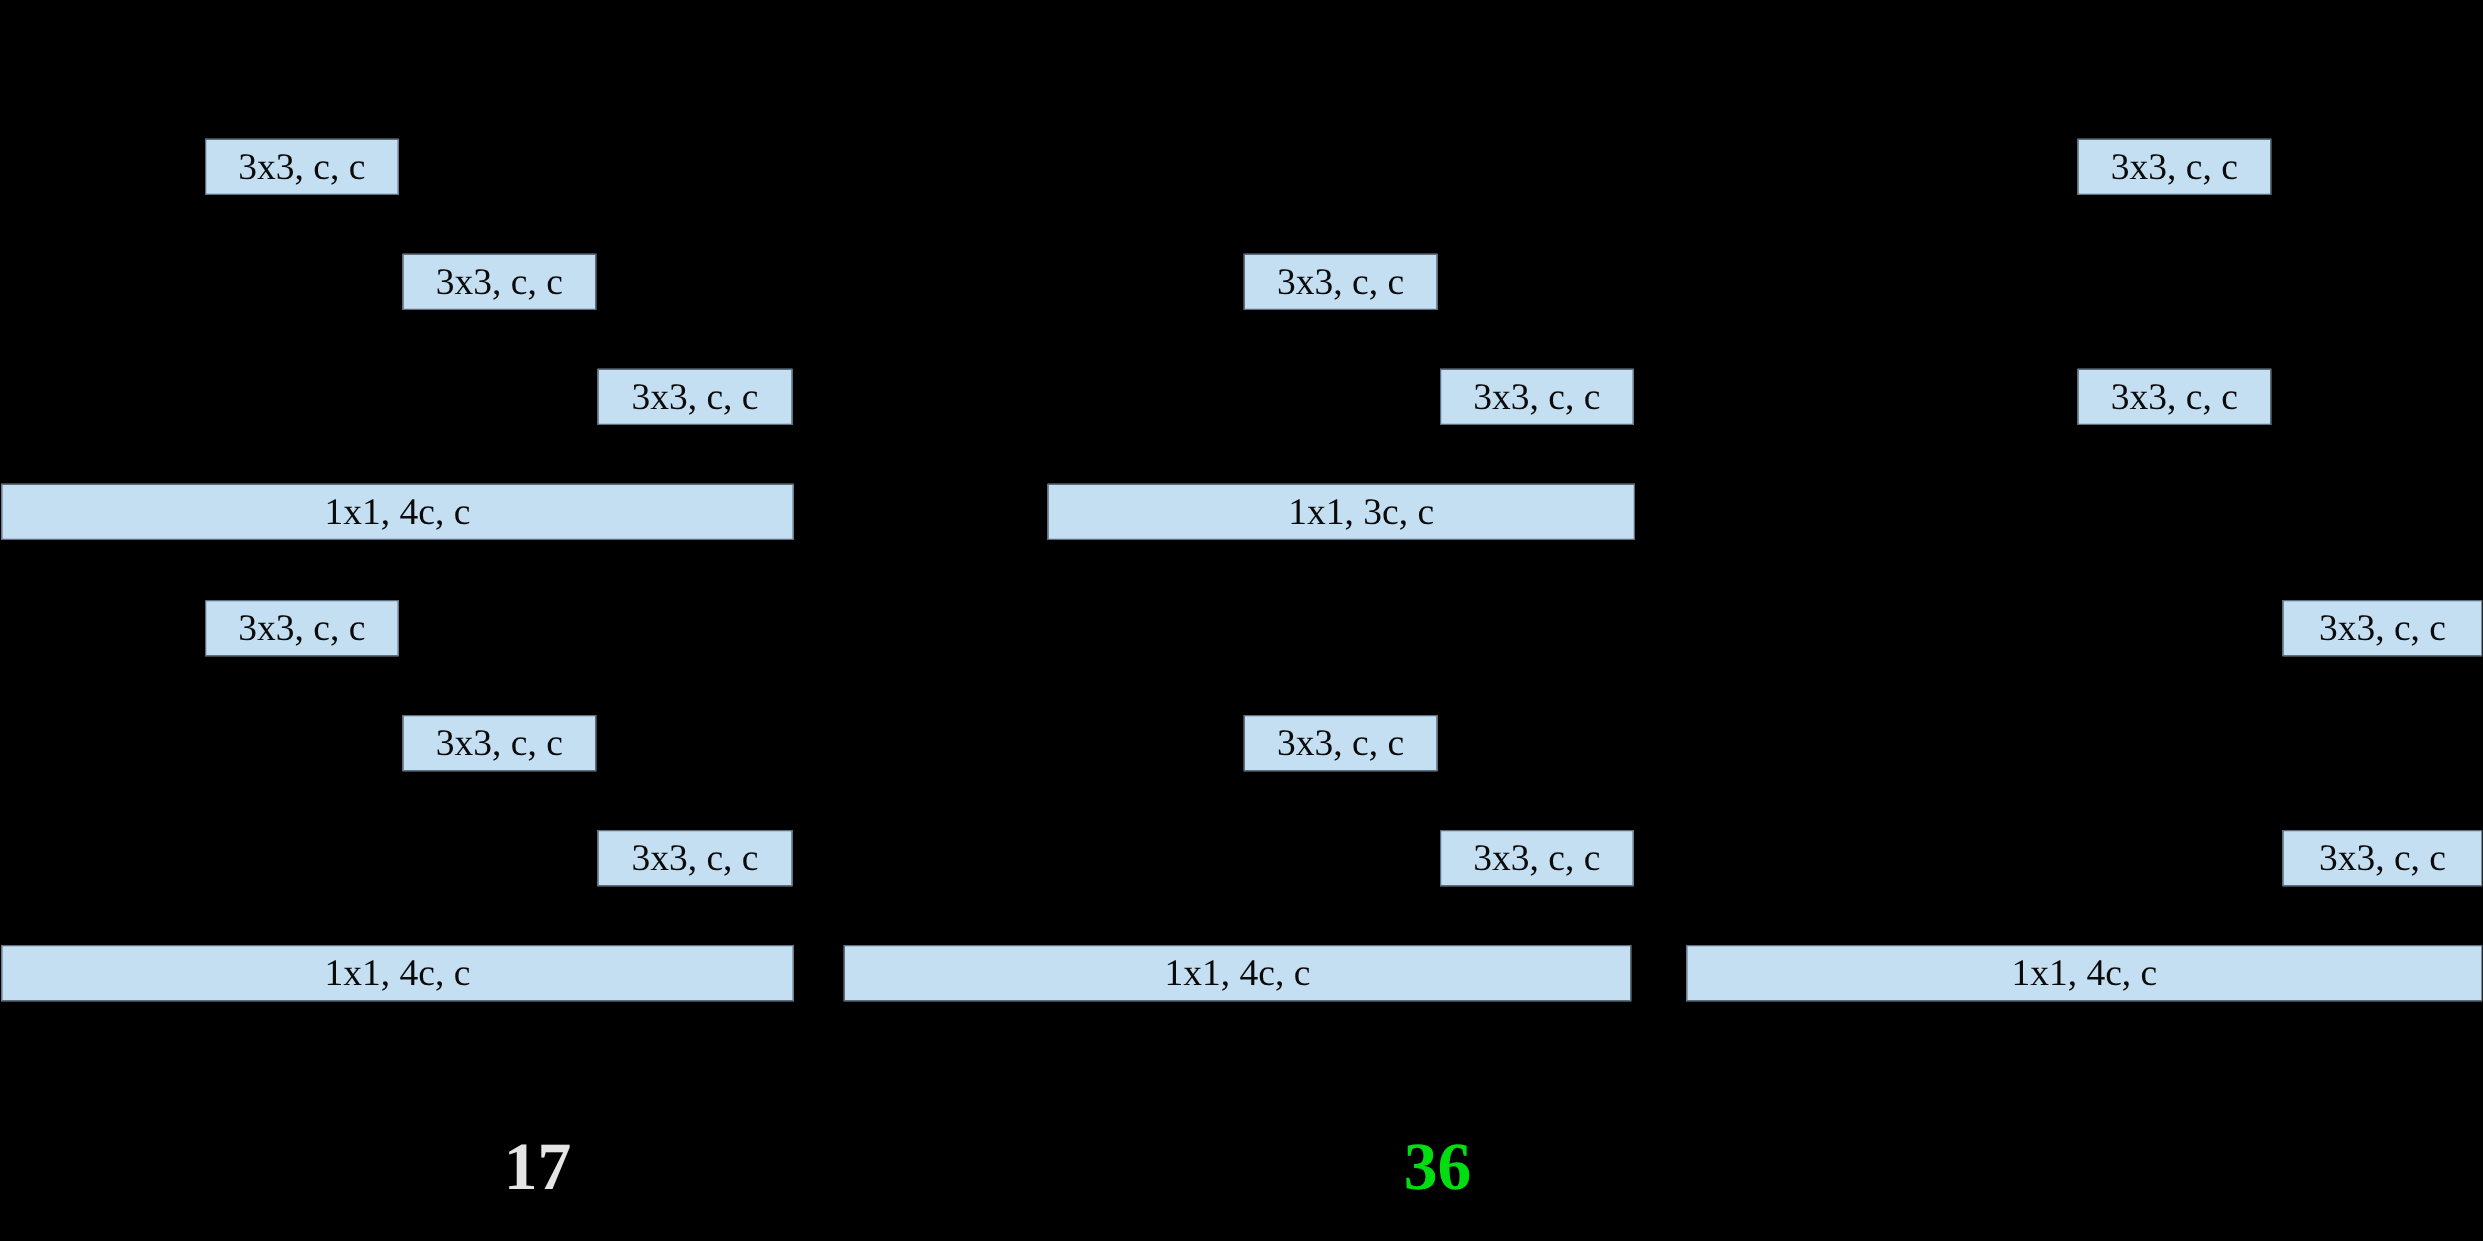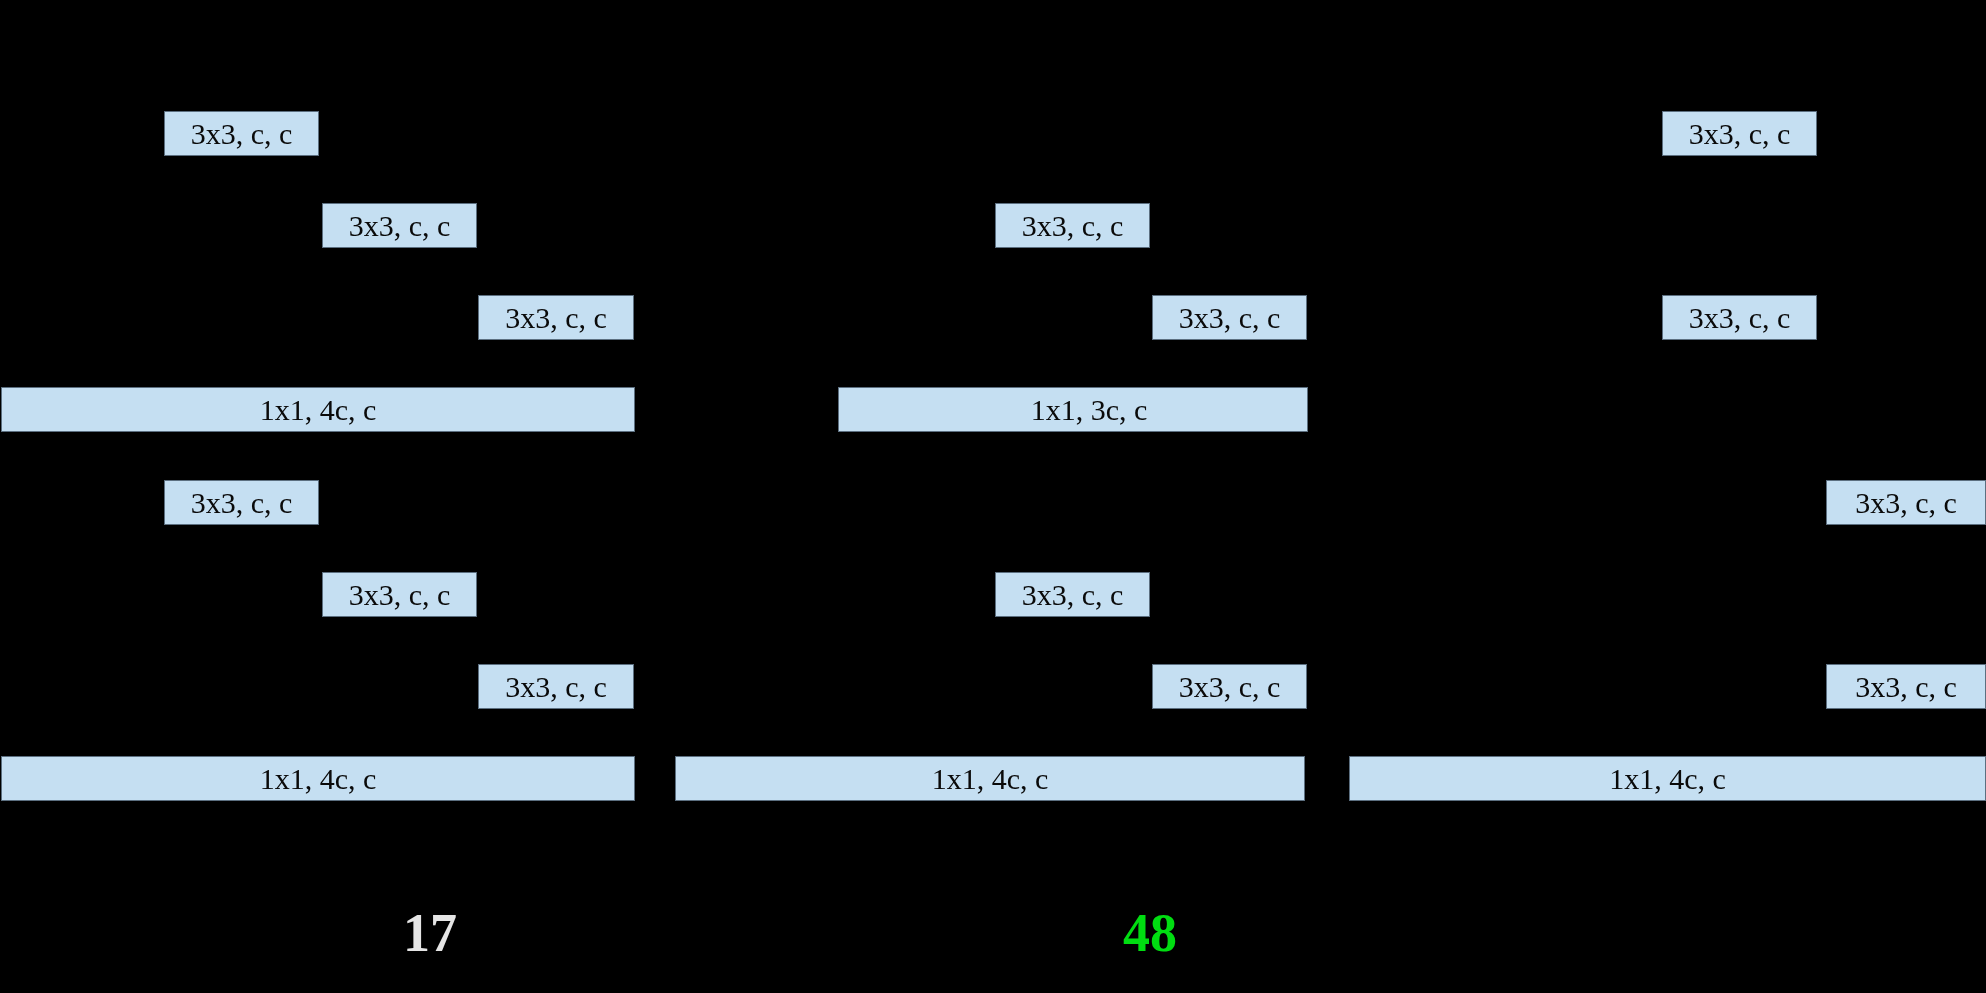--- a/index.html
+++ b/index.html
@@ -46,21 +46,21 @@
       <div class="box" style="left: 1px; top: 756px; width: 634px; height: 45px; background: rgb(197, 223, 242); border: 1px solid rgb(92, 111, 128); color: rgb(10, 10, 10);">1x1, 4c, c</div>
       <div class="rf-label" style="left: 430px; top: 906px; color: #e5e5e5;">17</div>
     </div>
     <div class="diagram-group">
       <div class="box" style="left: 995px; top: 203px; width: 155px; height: 45px; background: rgb(197, 223, 242); border: 1px solid rgb(92, 111, 128); color: rgb(10, 10, 10);">3x3, c, c</div>
       <div class="box" style="left: 1152px; top: 295px; width: 155px; height: 45px; background: rgb(197, 223, 242); border: 1px solid rgb(92, 111, 128); color: rgb(10, 10, 10);">3x3, c, c</div>
       <div class="box" style="left: 838px; top: 387px; width: 470px; height: 45px; background: rgb(197, 223, 242); border: 1px solid rgb(92, 111, 128); color: rgb(10, 10, 10); padding-left: 32px;">1x1, 3c, c</div>
       <div class="box" style="left: 995px; top: 572px; width: 155px; height: 45px; background: rgb(197, 223, 242); border: 1px solid rgb(92, 111, 128); color: rgb(10, 10, 10);">3x3, c, c</div>
       <div class="box" style="left: 1152px; top: 664px; width: 155px; height: 45px; background: rgb(197, 223, 242); border: 1px solid rgb(92, 111, 128); color: rgb(10, 10, 10);">3x3, c, c</div>
       <div class="box" style="left: 675px; top: 756px; width: 630px; height: 45px; background: rgb(197, 223, 242); border: 1px solid rgb(92, 111, 128); color: rgb(10, 10, 10);">1x1, 4c, c</div>
-      <div class="rf-label" style="left: 1150px; top: 906px; color: rgb(0, 221, 17);">48</div>
+      <div class="rf-label" style="left: 1150px; top: 906px; color: rgb(0, 221, 17);">36</div>
     </div>
     <div class="diagram-group">
       <div class="box" style="left: 1662px; top: 111px; width: 155px; height: 45px; background: rgb(197, 223, 242); border: 1px solid rgb(92, 111, 128); color: rgb(10, 10, 10);">3x3, c, c</div>
       <div class="box" style="left: 1662px; top: 295px; width: 155px; height: 45px; background: rgb(197, 223, 242); border: 1px solid rgb(92, 111, 128); color: rgb(10, 10, 10);">3x3, c, c</div>
       <div class="box" style="left: 1826px; top: 480px; width: 160px; height: 45px; background: rgb(197, 223, 242); border: 1px solid rgb(92, 111, 128); color: rgb(10, 10, 10);">3x3, c, c</div>
       <div class="box" style="left: 1826px; top: 664px; width: 160px; height: 45px; background: rgb(197, 223, 242); border: 1px solid rgb(92, 111, 128); color: rgb(10, 10, 10);">3x3, c, c</div>
       <div class="box" style="left: 1349px; top: 756px; width: 637px; height: 45px; background: rgb(197, 223, 242); border: 1px solid rgb(92, 111, 128); color: rgb(10, 10, 10);">1x1, 4c, c</div>
     </div>
   </div>
 

